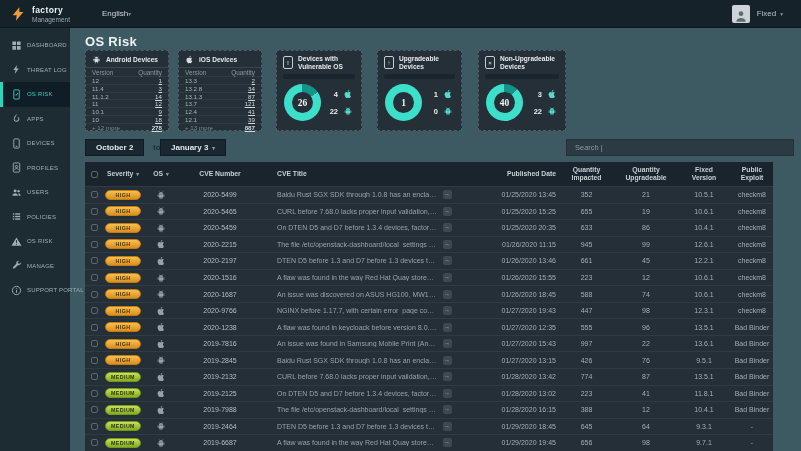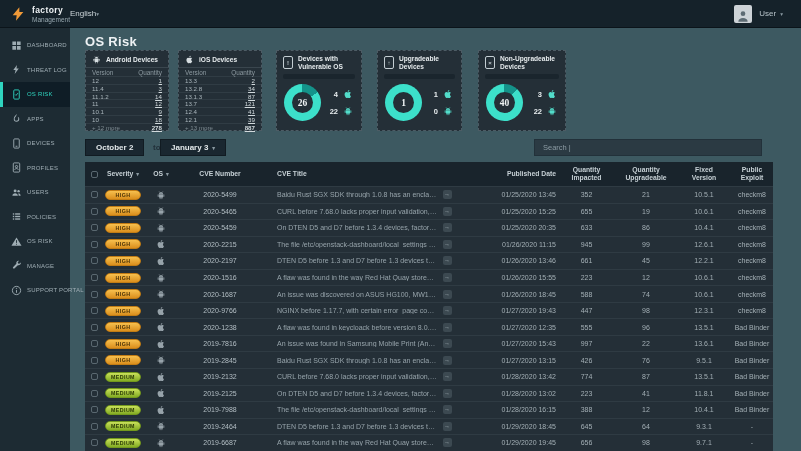--- a/index.html
+++ b/index.html
@@ -7,21 +7,21 @@
   html,body { width:801px; height:451px; overflow:hidden; background:#3d5961;
     font-family:"Liberation Sans", sans-serif; }
 
   
   .topbar { position:absolute; left:0; top:0; width:801px; height:28px; background:#15222a;
     display:flex; align-items:center; padding:0 10px; z-index:10; border-bottom:1px solid #0b141a; }
   .logo-icon { width:16px; height:16px; margin-right:6px; }
   .logo-icon svg { width:100%; height:100%; display:block; }
   .brand-name { font-size:8.5px; font-weight:bold; color:#edf1f3; letter-spacing:.4px; }
   .brand-sub { font-size:6.5px; color:#98a8b0; margin-top:1px; }
-  .lang { font-size:8px; color:#cdd6da; display:flex; align-items:center; gap:0; cursor:pointer; }
+  .lang { margin-left:32px; font-size:8px; color:#cdd6da; display:flex; align-items:center; gap:0; cursor:pointer; }
   .chev { font-size:5.5px; color:#8b9aa2; }
   .topbar-right { margin-left:auto; display:flex; align-items:center; gap:7px; padding-right:8px; }
   .avatar { width:18px; height:18px; background:#cdd3d7; border-radius:2px; display:flex;
     align-items:flex-end; justify-content:center; overflow:hidden; cursor:pointer; }
   .avatar svg { width:14px; height:14px; color:#5d6b73; }
   .user { font-size:8px; color:#b6c2c8; display:flex; gap:4px; align-items:center; cursor:pointer; }
 
   
   .sidebar { position:absolute; left:0; top:28px; width:70px; height:423px; background:#1d2b33; padding-top:5px; }
   .side-item { height:24.5px; display:flex; align-items:center; gap:5px; padding-left:8px;
@@ -64,21 +64,21 @@
   .count-row { display:flex; align-items:center; gap:5px; justify-content:flex-end; }
   .count-num { font-size:7.5px; font-weight:bold; color:#e8edef; }
   .count-row .os-ic { width:10px; height:10px; color:#52dcca; }
   .count-row .os-ic svg { width:10px; height:10px; display:block; }
 
   
   .date-btn { position:absolute; top:111px; height:17px; background:#1a2730; color:#e2e8ea;
     font-size:8px; font-weight:bold; display:flex; align-items:center; justify-content:center;
     gap:4px; padding:0 10px; cursor:pointer; border:1px solid #111b22; }
   .to-label { position:absolute; top:115px; left:83px; font-size:8px; font-weight:bold; color:#223039;text-align:center; }
-  .search { position:absolute; top:111px; left:464px; width:228px; height:17px; background:#2b3a43;
+  .search { position:absolute; top:111px; left:496px; width:228px; height:17px; background:#2b3a43;
     border:1px solid #22313a; color:#cfd8db; font-size:7.5px; padding:0 8px;
     font-family:"Liberation Sans", sans-serif; outline:none; }
   .search::placeholder { color:#8b9ba3; }
 
   
   .table { position:absolute; left:15px; top:134px; width:688px; height:289px; background:#242f37; overflow:hidden; }
   .trow { display:grid; grid-template-columns:18px 40px 36px 82px 176px 20px 101px 57px 62px 54px 42px;
     align-items:center; }
   .thead { height:24px; background:#19242c; }
   .th { font-size:6.8px; font-weight:bold; color:#c6d0d5; text-align:center; white-space:pre-line; line-height:1.25; }
@@ -119,21 +119,21 @@
     <span class="chev">▾</span>
   </div>
   <div class="topbar-right">
     <div class="avatar">
       <svg viewBox="0 0 24 24" fill="currentColor">
           <circle cx="12" cy="8" r="4"></circle>
           <path d="M4 22c0-4.4 3.6-6.5 8-6.5s8 2.1 8 6.5z"></path>
         </svg>
     </div>
     <div class="user">
-      <span>User</span>
+      <span>Fixed</span>
       <span class="chev">▾</span>
     </div>
   </div>
 </div>
 
 <div class="sidebar" id="sidebar">
     <div class="side-item">
       <span class="s-icon">
         <svg viewBox="0 0 24 24">
           <path fill="currentColor" d="M3 3h8v8H3zm10 0h8v8h-8zM3 13h8v8H3zm10 0h8v8h-8z"></path>

